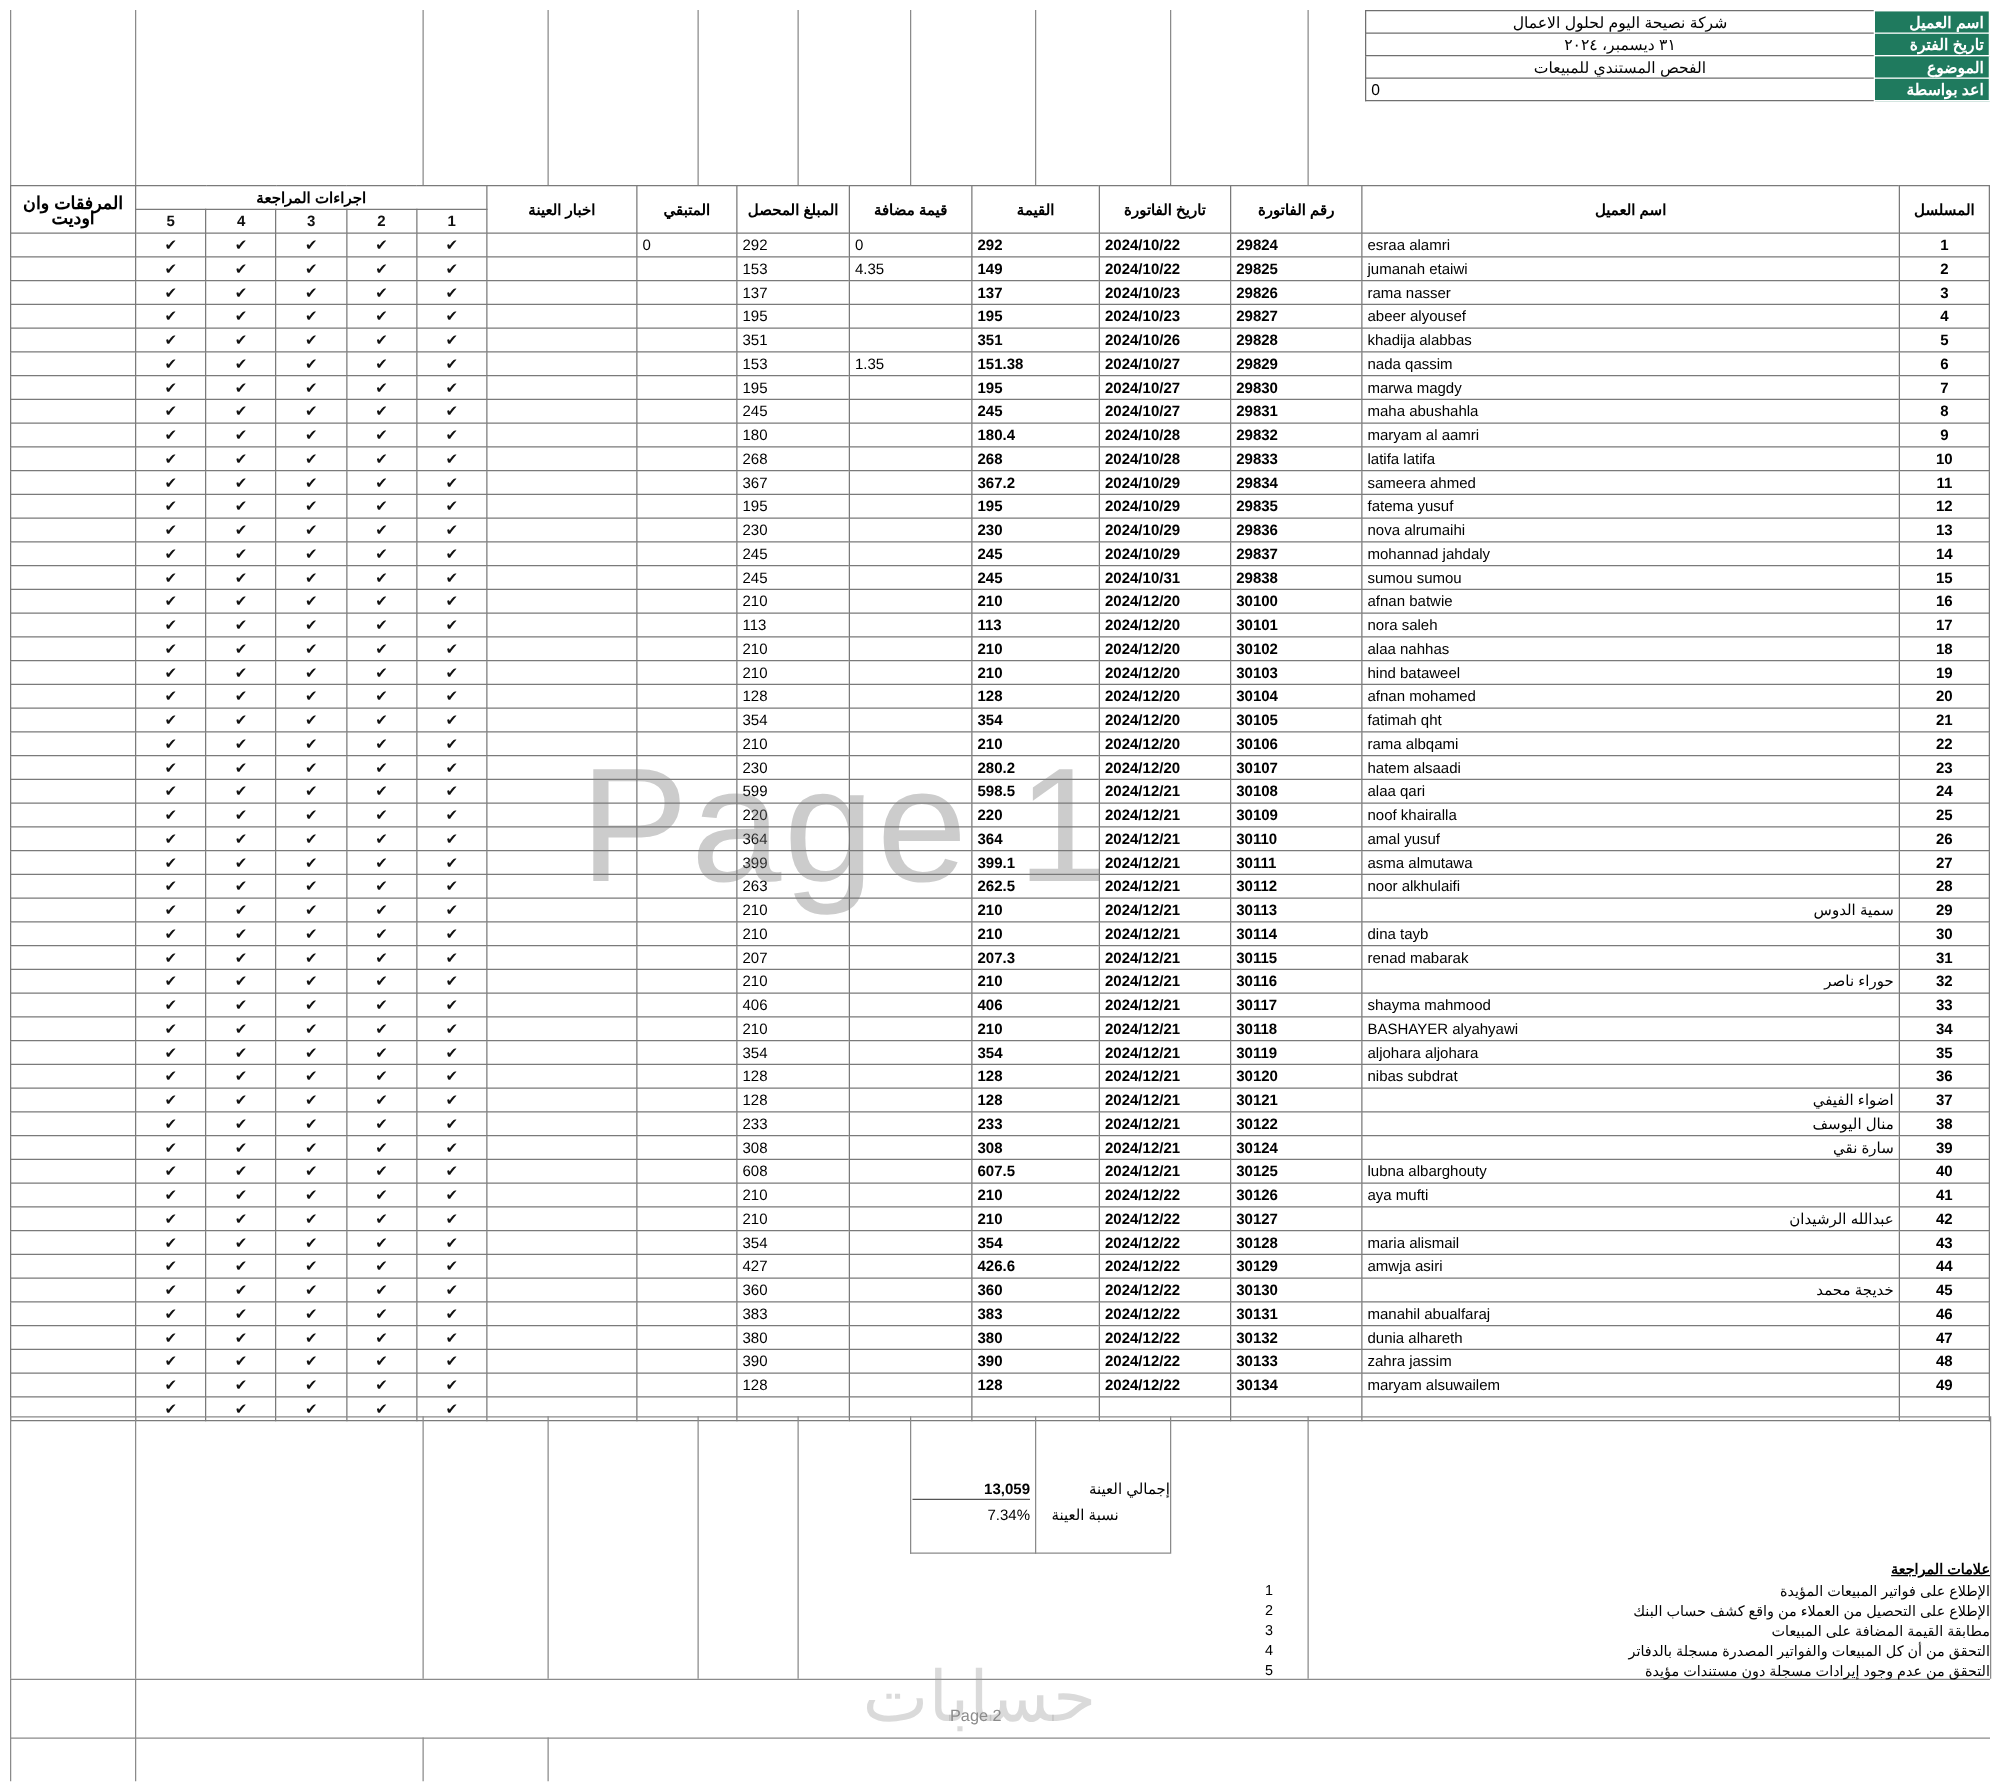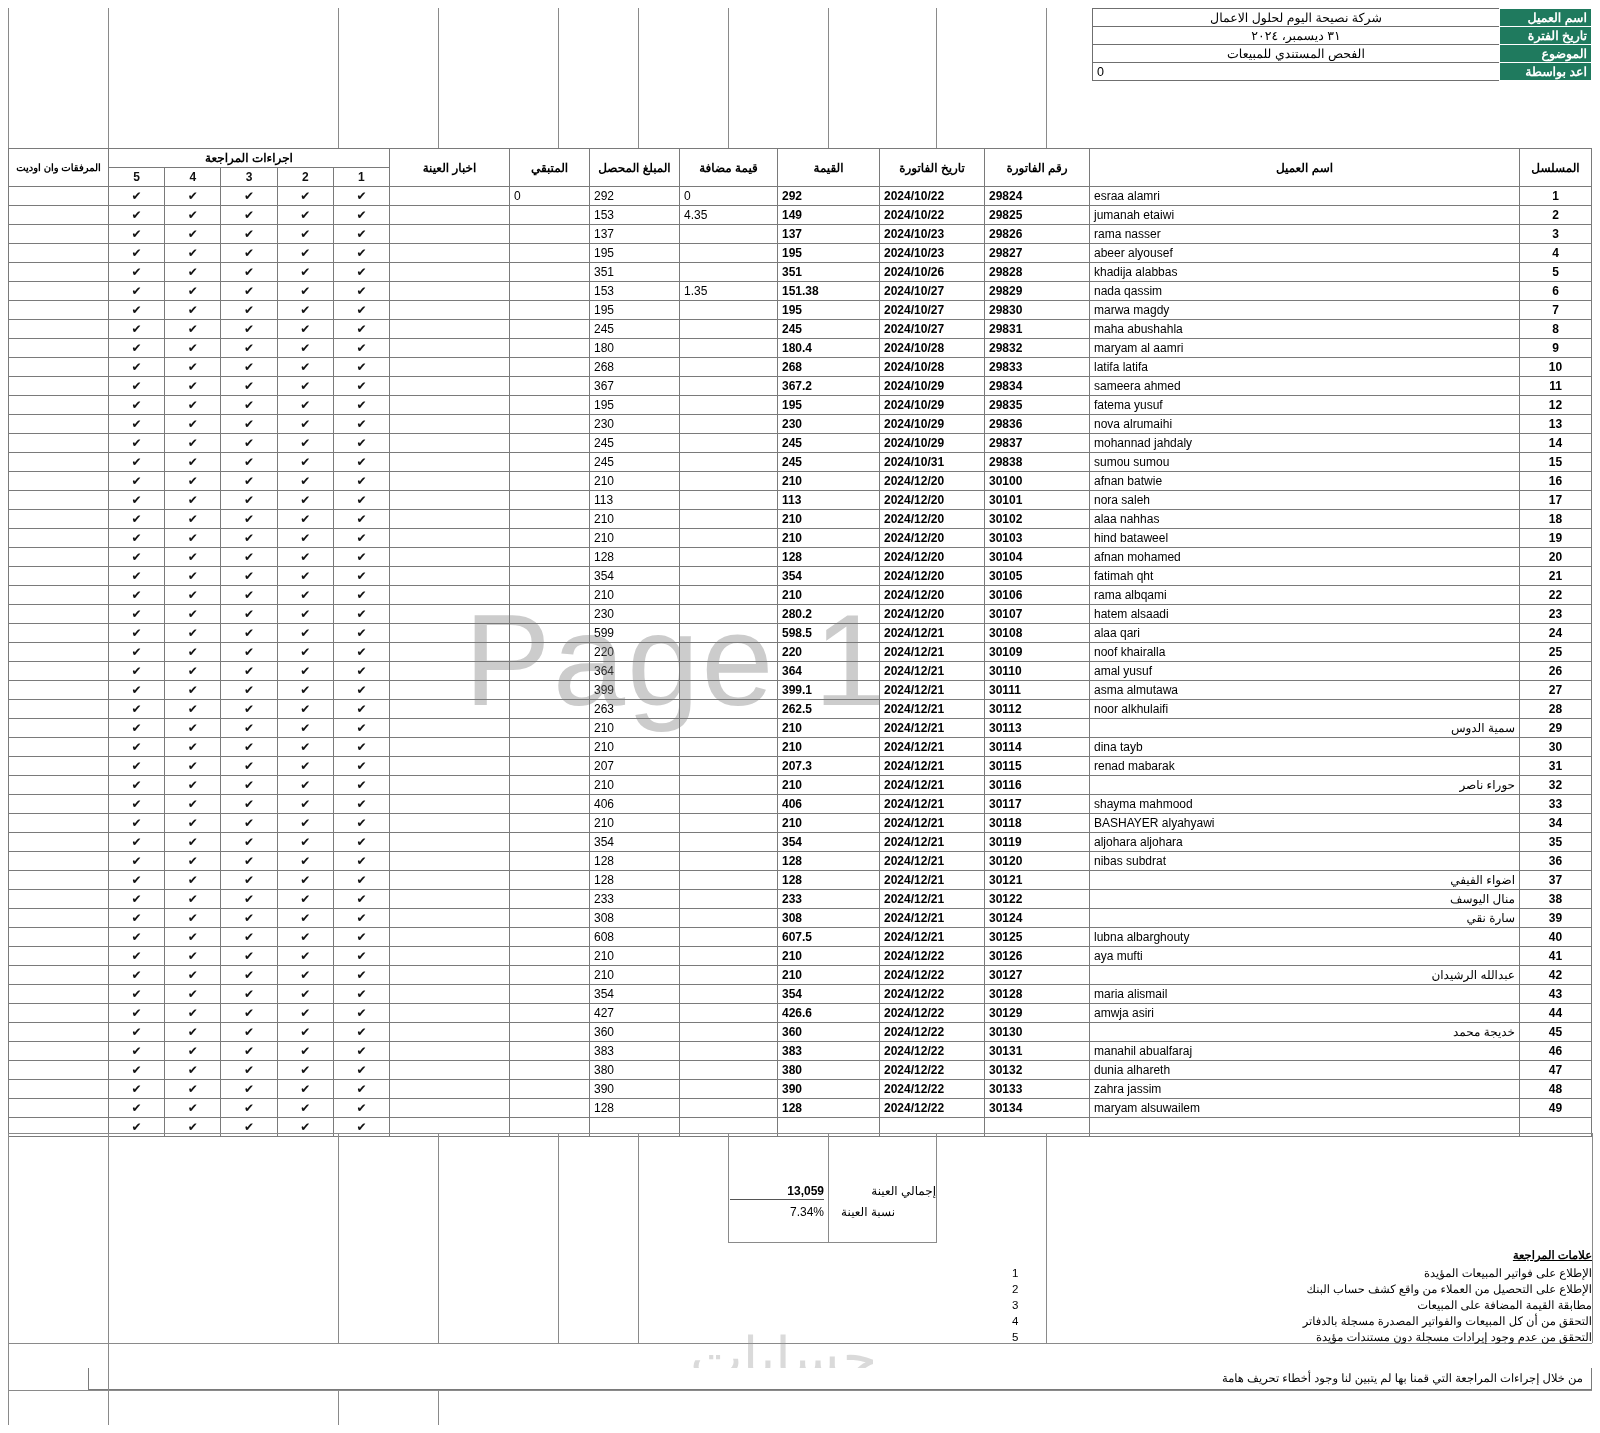--- a/index.html
+++ b/index.html
@@ -172,21 +172,21 @@
         <th class="c-serial" rowspan="2">المسلسل</th>
         <th class="c-client" rowspan="2" style="text-align:center">اسم العميل</th>
         <th class="c-invno" rowspan="2" style="text-align:center">رقم الفاتورة</th>
         <th class="c-invdate" rowspan="2">تاريخ الفاتورة</th>
         <th class="c-value" rowspan="2" style="text-align:center">القيمة</th>
         <th class="c-vat" rowspan="2" style="text-align:center">قيمة مضافة</th>
         <th class="c-coll" rowspan="2" style="text-align:center">المبلغ المحصل</th>
         <th class="c-remain" rowspan="2" style="text-align:center">المتبقي</th>
         <th class="c-notes" rowspan="2">اخبار العينة</th>
         <th class="grp-head" colspan="5">اجراءات المراجعة</th>
-        <th class="c-attach" rowspan="2" style="font-size:10px;white-space:normal;line-height:12px">المرفقات وان اوديت</th>
+        <th class="c-attach" rowspan="2" style="font-size:14px;white-space:normal;line-height:12px">المرفقات وان اوديت</th>
       </tr>
       <tr>
         <th class="c-chk sub-num">1</th>
         <th class="c-chk sub-num">2</th>
         <th class="c-chk sub-num">3</th>
         <th class="c-chk sub-num">4</th>
         <th class="c-chk sub-num">5</th>
       </tr>
     </thead>
     <tbody id="tbody">
@@ -1087,21 +1087,20 @@
         <div class="legend-row">
           <span class="txt">التحقق من عدم وجود إيرادات مسجلة دون مستندات مؤيدة</span>
           <span class="num">5</span>
         </div>
       </div>
   </div>
 
   <div class="wm-ar">حسابات</div>
   <div class="wm-page2">Page 2</div>
 
-  <div class="concl-text">من خلال إجراءات المراجعة التي قمنا بها لم يتبين لنا وجود أخطاء تحريف هامة</div>
 
   <div class="vrule" style="left:8px;  top:1343px; height:82px;"></div>
   <div class="vrule" style="left:108px;top:1343px; height:82px;"></div>
   <div class="vrule" style="left:338px;top:1390px; height:35px;"></div>
   <div class="vrule" style="left:438px;top:1390px; height:35px;"></div>
   <div class="hrule" style="left:8px; top:1390px; width:1584px;"></div>
 
 </div>
 
 </body></html>

